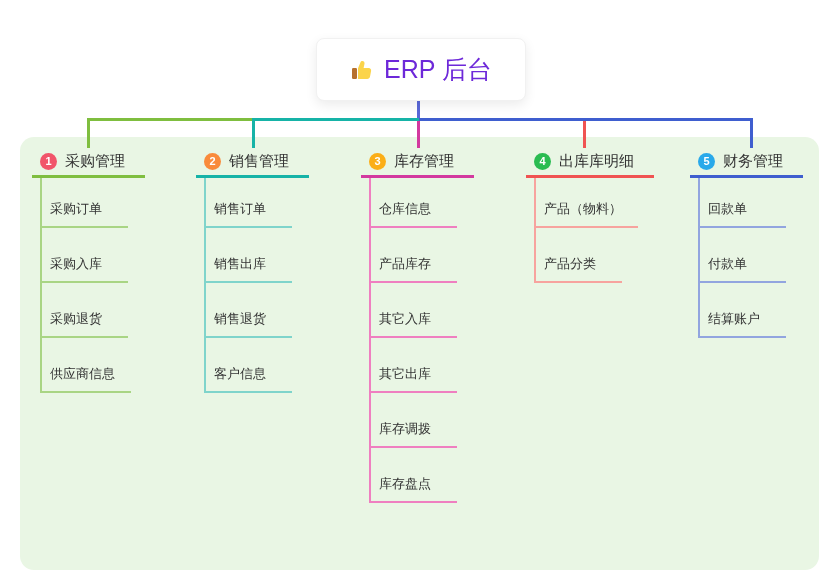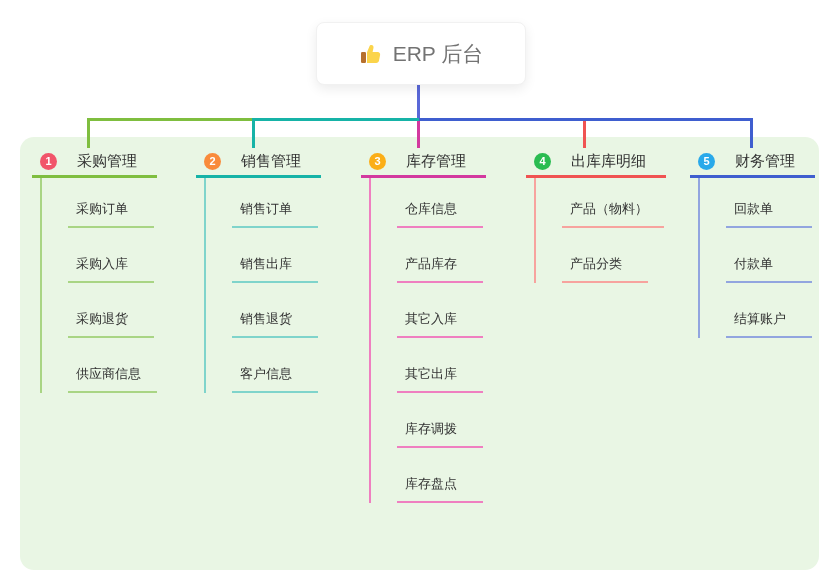--- a/index.html
+++ b/index.html
@@ -5,50 +5,49 @@
   html,body{margin:0;padding:0;background:#ffffff;}
   .canvas{
     position:relative;width:839px;height:588px;overflow:hidden;
     font-family:"Liberation Sans","DejaVu Sans",sans-serif;background:#ffffff;
   }
   .panel{
     position:absolute;left:20px;top:137px;width:799px;height:433px;
     background:#e9f6e4;border-radius:14px;z-index:1;
   }
   .root-node{
-    position:absolute;left:316px;top:22px;width:208px;height:61px;
+    position:absolute;left:316px;top:38px;width:208px;height:61px;
     background:#ffffff;border:1px solid #f1f1f1;border-radius:8px;
     box-shadow:0 4px 12px rgba(0,0,0,.08);
     display:flex;align-items:center;justify-content:center;gap:10px;
-    z-index:3;color:#737373;font-size:21px;
+    z-index:3;color:#6d28d9;font-size:25px;
   }
   .root-node .icon{display:flex;align-items:center;}
   .line{position:absolute;z-index:2;}
   .h-line{height:3px;}
   .v-line{width:3px;}
   .branch{position:absolute;top:148px;z-index:3;}
   .branch-title{
     height:27px;display:flex;align-items:center;gap:8px;
     padding-left:8px;padding-right:20px;min-width:85px;width:max-content;
     border-bottom:3px solid #000;
   }
   .badge{
     width:17px;height:17px;border-radius:50%;flex:0 0 auto;
     color:#fff;font-size:11px;font-weight:bold;line-height:17px;text-align:center;
   }
-  .branch-label{font-size:15px;color:#333;white-space:nowrap;margin-left:12px;}
+  .branch-label{font-size:15px;color:#333;white-space:nowrap;}
   .children{
     list-style:none;margin:0 0 0 8px;padding:0;
     border-left:2px solid var(--light);
   }
   .children li{
     box-sizing:border-box;height:55px;width:max-content;min-width:86px;
     padding:0 16px 0 8px;display:flex;align-items:flex-end;
     border-bottom:2px solid var(--light);
-    margin-left:26px;
   }
   .children li:first-child{height:50px;}
   .child-label{font-size:13px;color:#333;padding-bottom:8px;white-space:nowrap;}
 </style>
 </head>
 <body>
 
 <div class="canvas">
 
   <div class="panel"></div>

